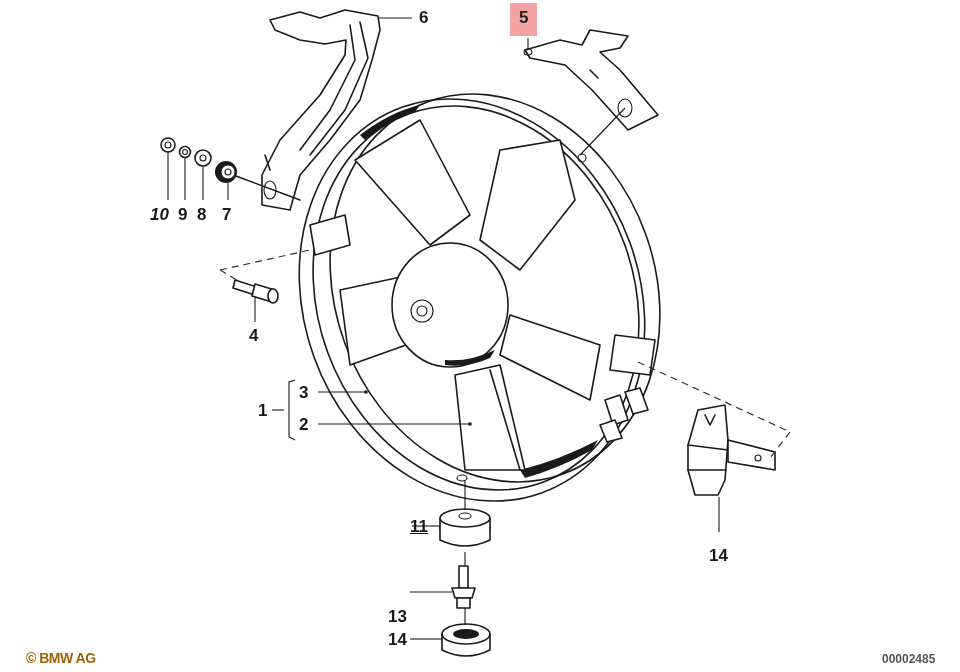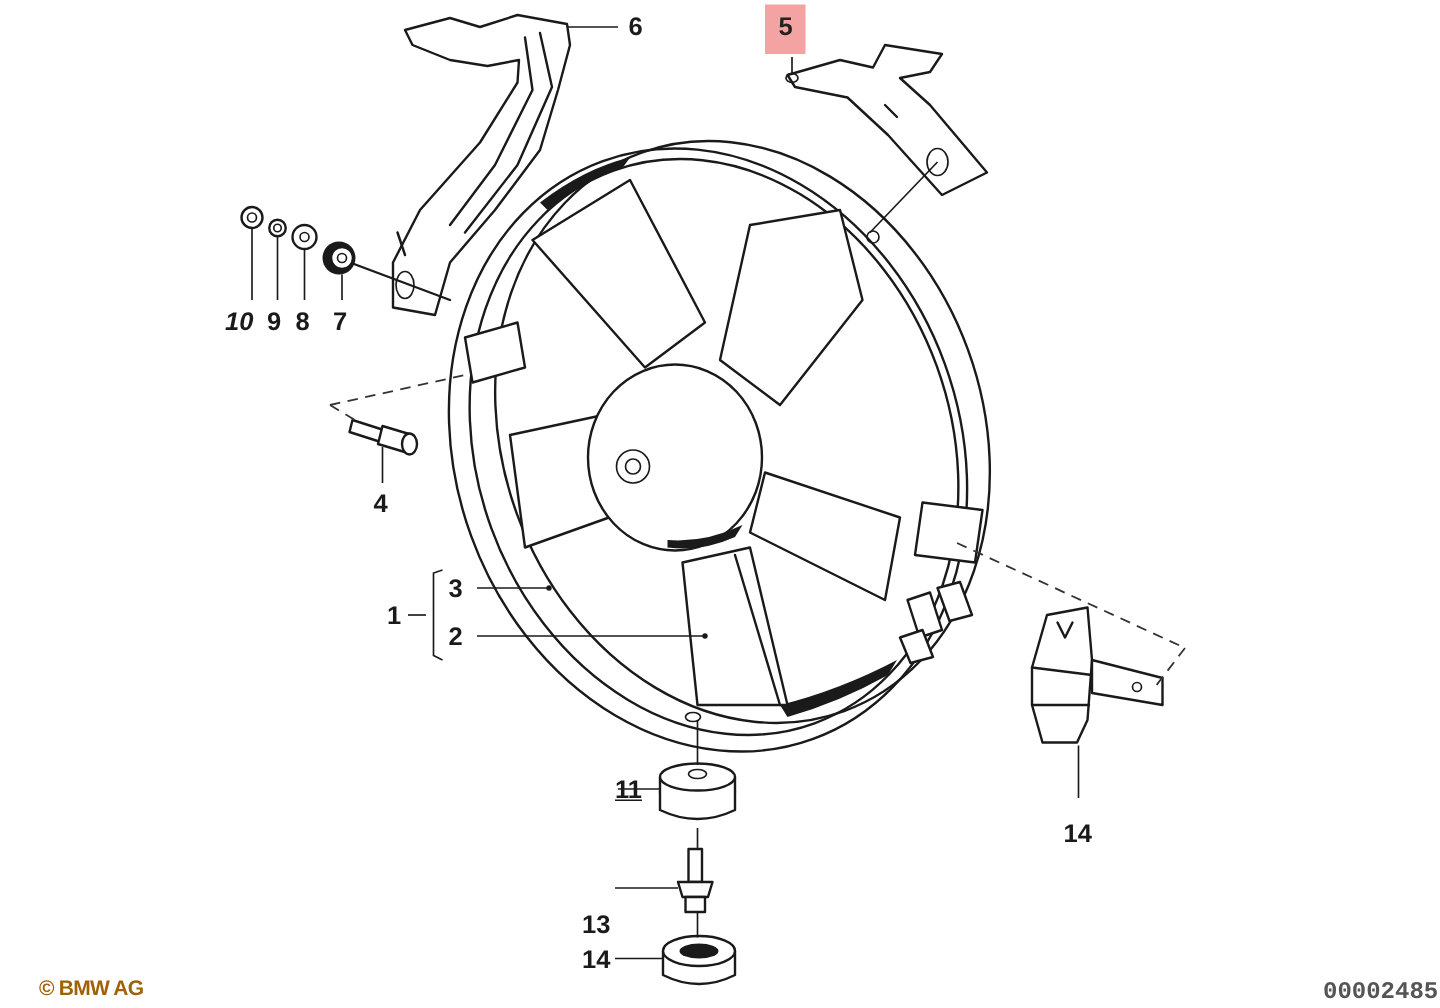--- a/index.html
+++ b/index.html
@@ -4,22 +4,22 @@
 <style>
   html, body { margin: 0; padding: 0; background: #ffffff; }
   body { width: 960px; height: 672px; position: relative; overflow: hidden;
          font-family: "Liberation Sans", sans-serif; }
   #diagram { position: absolute; left: 0; top: 0; width: 960px; height: 672px; }
   .callout { position: absolute; font-family: "Liberation Sans", sans-serif;
              font-weight: bold; font-size: 17px; color: #1a1a1a; line-height: 1; }
   .callout.highlight { background: #f4a3a3; padding: 6px 9px 10px 9px; color: #222; }
   .footer-left { position: absolute; left: 26px; top: 650px; font-size: 14px;
                  font-weight: bold; color: #a16207; letter-spacing: -0.5px; }
-  .footer-right { position: absolute; left: 882px; top: 652px; font-size: 16px;
-                  font-weight: bold; color: #555; font-family: Liberation Mono, monospace; }
+  .footer-right { position: absolute; left: 882px; top: 652px; font-size: 12px;
+                  font-weight: bold; color: #555; }
   svg .ln { fill: none; stroke: #1a1a1a; stroke-width: 1.6; stroke-linejoin: round; stroke-linecap: round; }
   svg .thin { fill: none; stroke: #1a1a1a; stroke-width: 1.1; }
   svg .dash { fill: none; stroke: #333; stroke-width: 1.2; stroke-dasharray: 7 5; }
   svg .fillw { fill: #ffffff; stroke: #1a1a1a; stroke-width: 1.6; stroke-linejoin: round; }
   svg .dark { fill: #1a1a1a; }
 </style>
 </head>
 <body>
 
 <svg id="diagram" viewBox="0 0 960 672" width="960" height="672">

